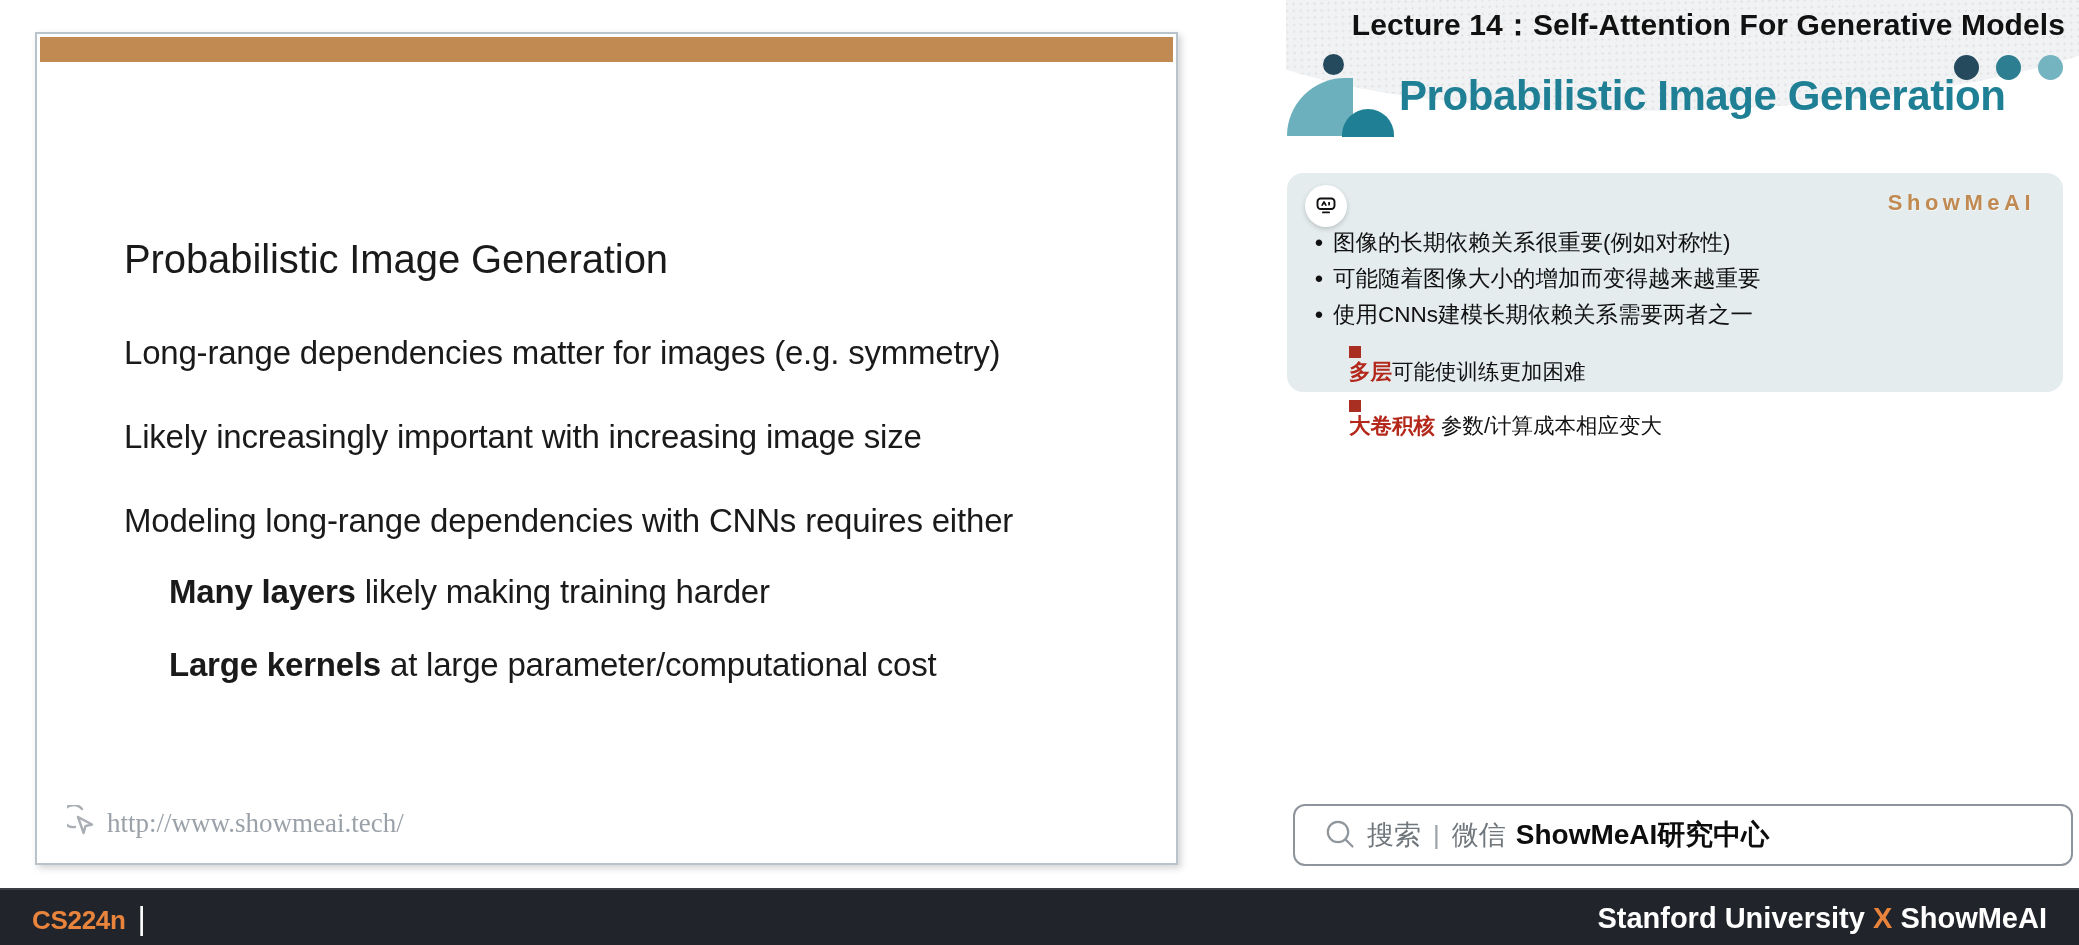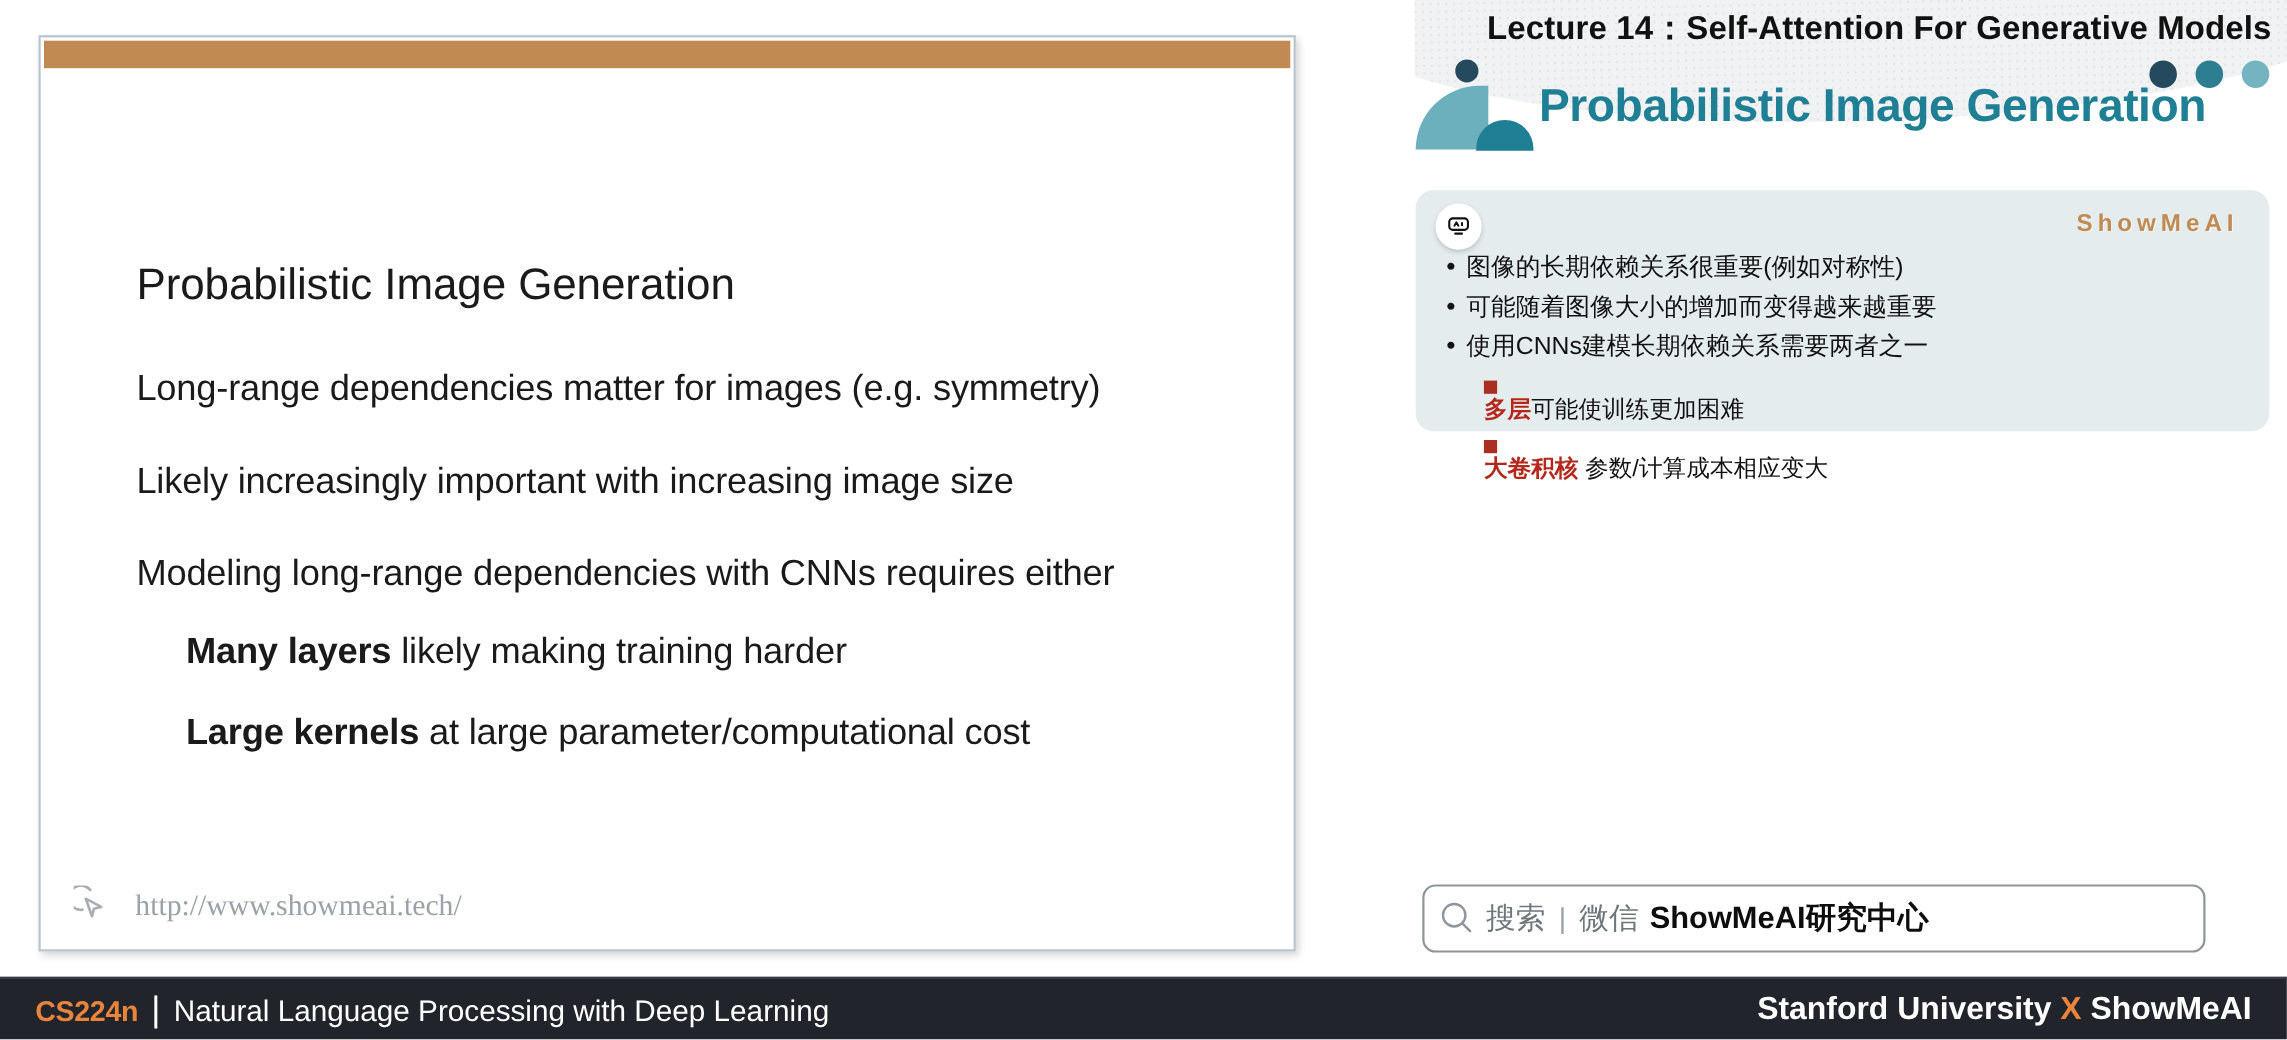--- a/index.html
+++ b/index.html
@@ -78,21 +78,21 @@
   }
   .slide-line.indent-last { margin-top: 35px; }
   .slide-line b { font-weight: 700; }
 
   #slide-watermark {
     position: absolute;
     left: 30px;
     bottom: 22px;
     display: flex;
     align-items: center;
-    gap: 20px;
+    gap: 4px;
     color: #9aa1a8;
     font-size: 27px;
     font-family: "Liberation Serif", serif;
   }
   #slide-watermark .cursor-ico {
     width: 36px; height: 36px;
     display: block;
   }
 
   
@@ -265,27 +265,27 @@
     display: block;
   }
   .bullet-row.sub .btext { font-size: 21.5px; }
   .hl { color: #b4281b; font-weight: 700; }
 
   
   #search-pill {
     position: absolute;
     left: 7px;
     bottom: 22px;
-    width: 712px;
+    width: 780px;
     height: 62px;
     border: 2px solid #8d949b;
     border-radius: 12px;
     display: flex;
     align-items: center;
-    padding: 0 12px;
+    padding: 0 28px;
     background: #ffffff;
     gap: 10px;
   }
   #search-pill .mag { flex: 0 0 auto; }
   #search-pill .ph {
     font-size: 27px;
     color: #6f767c;
     white-space: nowrap;
   }
   #search-pill .sep {
@@ -458,21 +458,20 @@
       <span class="ph">微信</span>
       <span class="brand">ShowMeAI研究中心</span>
     </div>
 
   </div>
 
   <div id="footer">
     <div id="footer-left">
       <span class="course">CS224n</span>
       <span class="pipe">|</span>
-      <span class="sub">Natural Language Processing with Deep Learning</span>
     </div>
     <div id="footer-right">
       <span>Stanford University</span>
       <span class="x">X</span>
       <span>ShowMeAI</span>
     </div>
   </div>
 
 </div>
 

